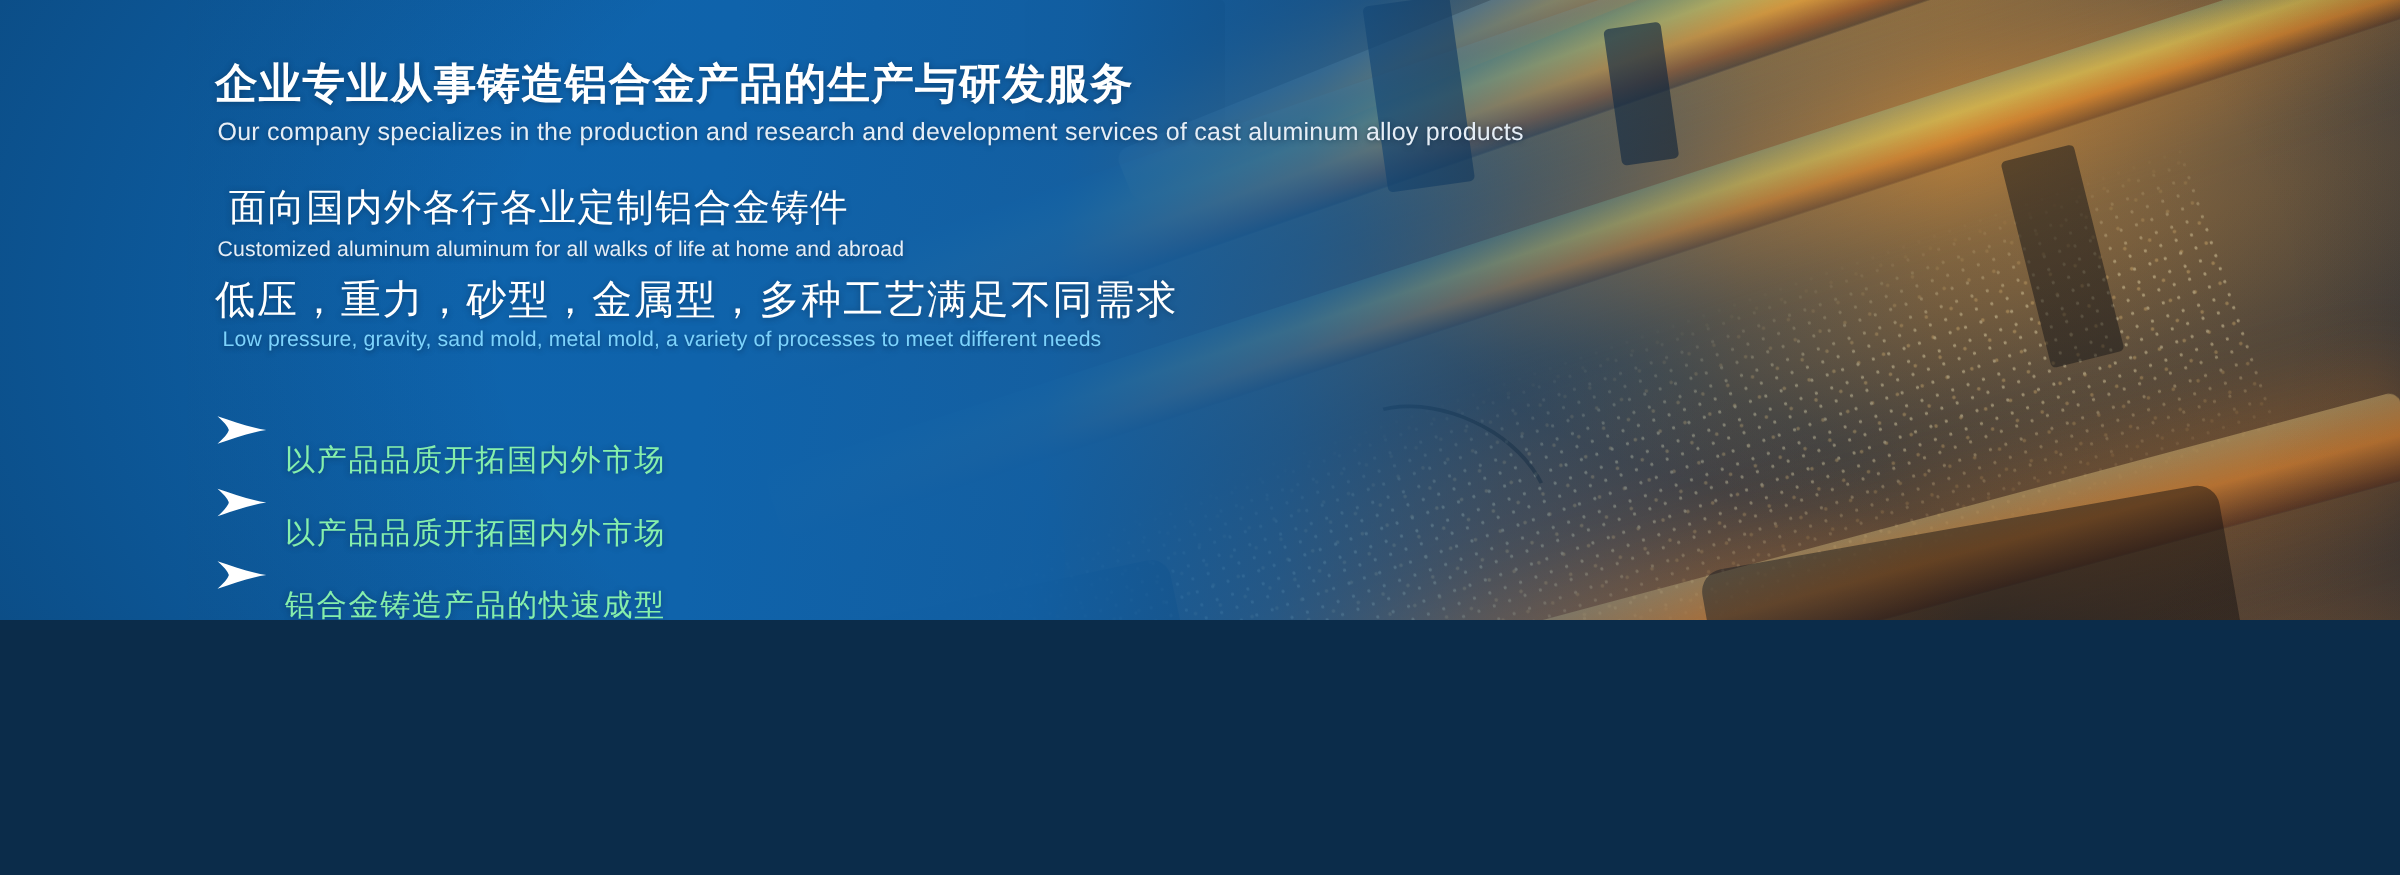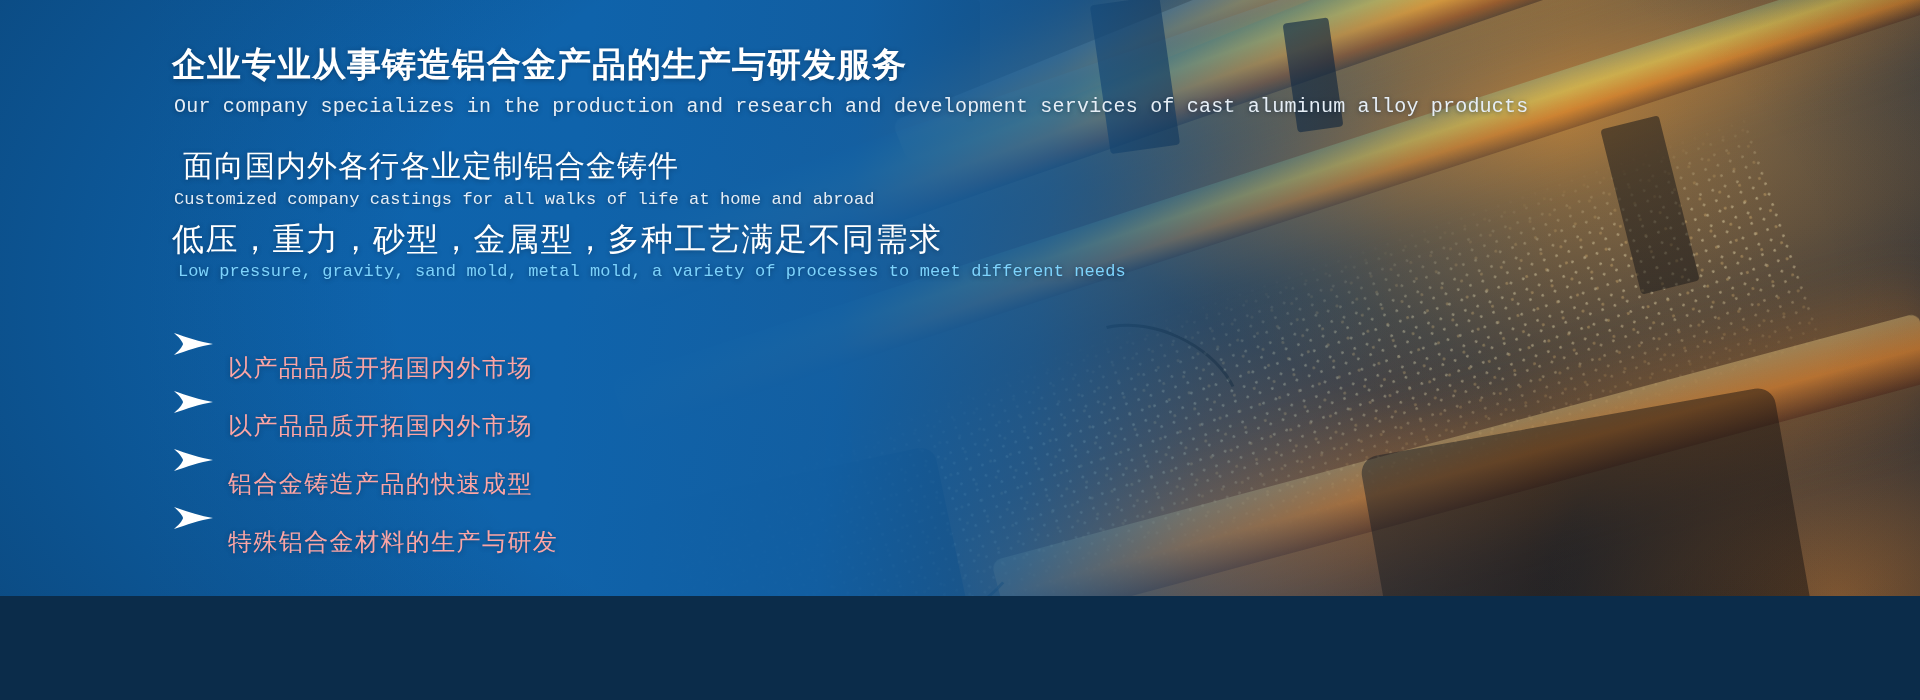--- a/index.html
+++ b/index.html
@@ -3,23 +3,23 @@
 <meta charset="utf-8">
 <style>
   html, body {
     margin: 0;
     padding: 0;
     background: #0b2c4a;
   }
   .stage {
     position: relative;
     width: 1920px;
-    height: 596px;
+    height: 496px;
     overflow: hidden;
-    font-family: Liberation Mono, monospace;
+    font-family: Liberation Sans, sans-serif;
   }
 
   
   .photo {
     position: absolute;
     inset: 0;
     background-color: #1b2230;
   }
   
   .ph-base {
@@ -196,21 +196,21 @@
   .bullet .arrow {
     width: 42px; height: 26px;
     margin-right: 14px;
     flex: 0 0 auto;
     display: block;
   }
   .bullet .btext {
     font-size: 24px;
     font-weight: 400;
     letter-spacing: 1.4px;
-    color: #fca5a5;
+    color: #86efac;
     white-space: nowrap;
     text-shadow: 0 1px 5px rgba(0,30,60,0.45);
     margin-top: 48px;
   }
 </style>
 </head>
 <body>
 
 <div class="stage">
 
@@ -235,21 +235,21 @@
   <div class="overlay-blue"></div>
   <div class="overlay-left-solid"></div>
   <div class="vignette"></div>
 
   <div class="content">
 
     <div class="h-cn-1">企业专业从事铸造铝合金产品的生产与研发服务</div>
     <div class="h-en-1">Our company specializes in the production and research and development services of cast aluminum alloy products</div>
 
     <div class="h-cn-2">面向国内外各行各业定制铝合金铸件</div>
-    <div class="h-en-2">Customized company castings for all walks of life at home and abroad</div>
+    <div class="h-en-2">Customized aluminum aluminum for all walks of life at home and abroad</div>
 
     <div class="h-cn-3">低压，重力，砂型，金属型，多种工艺满足不同需求</div>
     <div class="h-en-3">Low pressure, gravity, sand mold, metal mold, a variety of processes to meet different needs</div>
 
     <div class="bullets">
 
       <div class="bullet">
         <svg class="arrow" viewBox="0 0 42 26">
           <path d="M2 2 C14 6, 28 11, 41 13 C28 15, 14 20, 2 24 C9 18, 11 14, 11 13 C11 12, 9 8, 2 2 Z" fill="#ffffff"></path>
         </svg>

